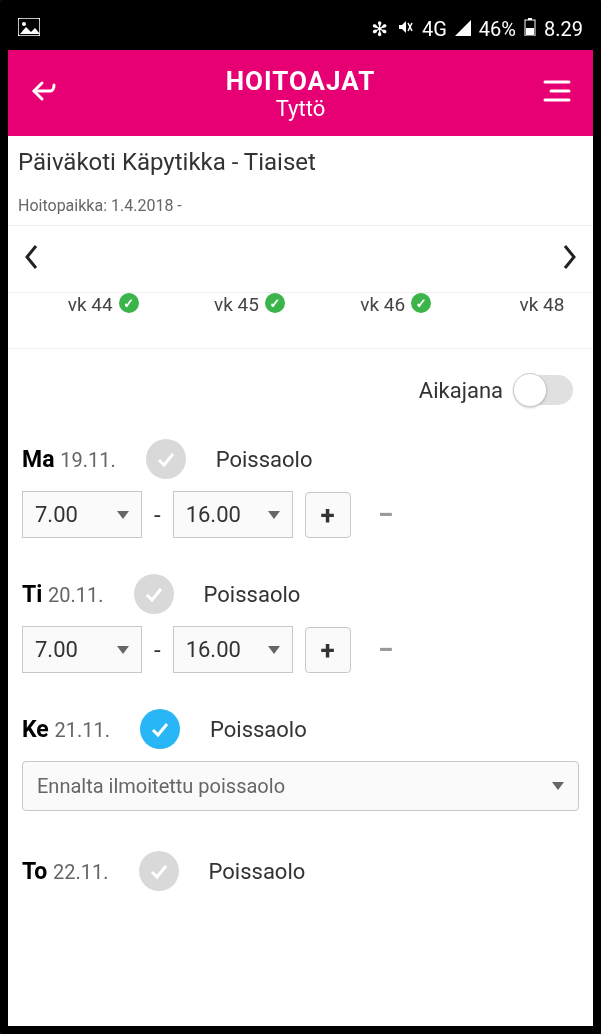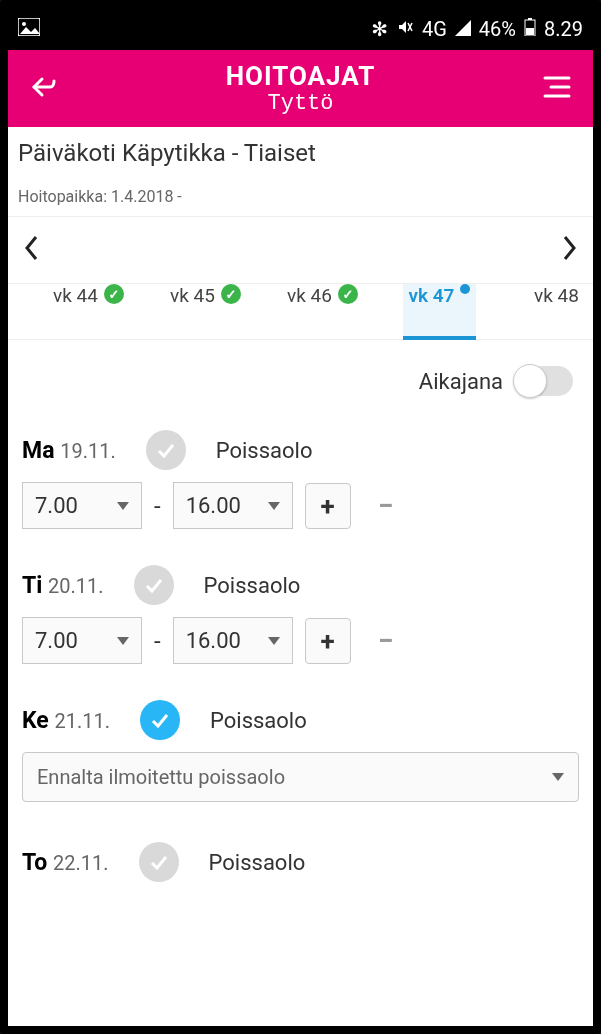--- a/index.html
+++ b/index.html
@@ -16,27 +16,27 @@
     
     .status-bar {
       height:42px; background:#000; color:#fff;
       display:flex; align-items:center; justify-content:space-between;
       padding:0 10px; font-size:20px; font-weight:400;
     }
     .status-left, .status-right { display:flex; align-items:center; gap:6px; }
     .status-right { gap:8px; }
     
     .app-header {
-      height:77px; background:#e60073;
+      height:86px; background:#e60073;
       display:flex; align-items:center; justify-content:space-between;
       padding:16px 20px; color:#fff;
     }
     .app-header .title-block { text-align:center; flex:1; }
     .app-header .title-block .title { font-size:26px; font-weight:700; letter-spacing:1px; }
-    .app-header .title-block .subtitle { font-size:22px; font-weight:400;font-family:Liberation Mono, monospace; }
+    .app-header .title-block .subtitle { font-size:22px; font-weight:400; }
     
     .content { flex:1; overflow:hidden; background:#fff; }
     .location { padding:12px 10px 10px 10px; border-bottom:1px solid #eee; }
     .location .loc-name { font-size:24px; color:#333; }
     .location .loc-sub { font-size:16px; color:#666; margin-top:20px; }
     .month-nav {
       display:flex; align-items:center; justify-content:space-between;
       padding:18px 16px; border-bottom:1px solid #eee;
     }
     .month-nav .month-label { font-size:24px; font-weight:600; color:#222; }
@@ -189,24 +189,20 @@
         <span>vk 44</span>
         <span class="check-circle">✓</span>
       </div>
       <div class="week-tab">
         <span>vk 45</span>
         <span class="check-circle">✓</span>
       </div>
       <div class="week-tab">
         <span>vk 46</span>
         <span class="check-circle">✓</span>
-      </div>
-      <div class="week-tab active">
-        <span>vk 47</span>
-        <span class="dot-blue"></span>
       </div>
       <div class="week-tab">
         <span>vk 48</span>
       </div>
     </div>
 
     <div class="timeline-row">
       <span>Aikajana</span>
       <div class="toggle">
         <div class="knob"></div>

